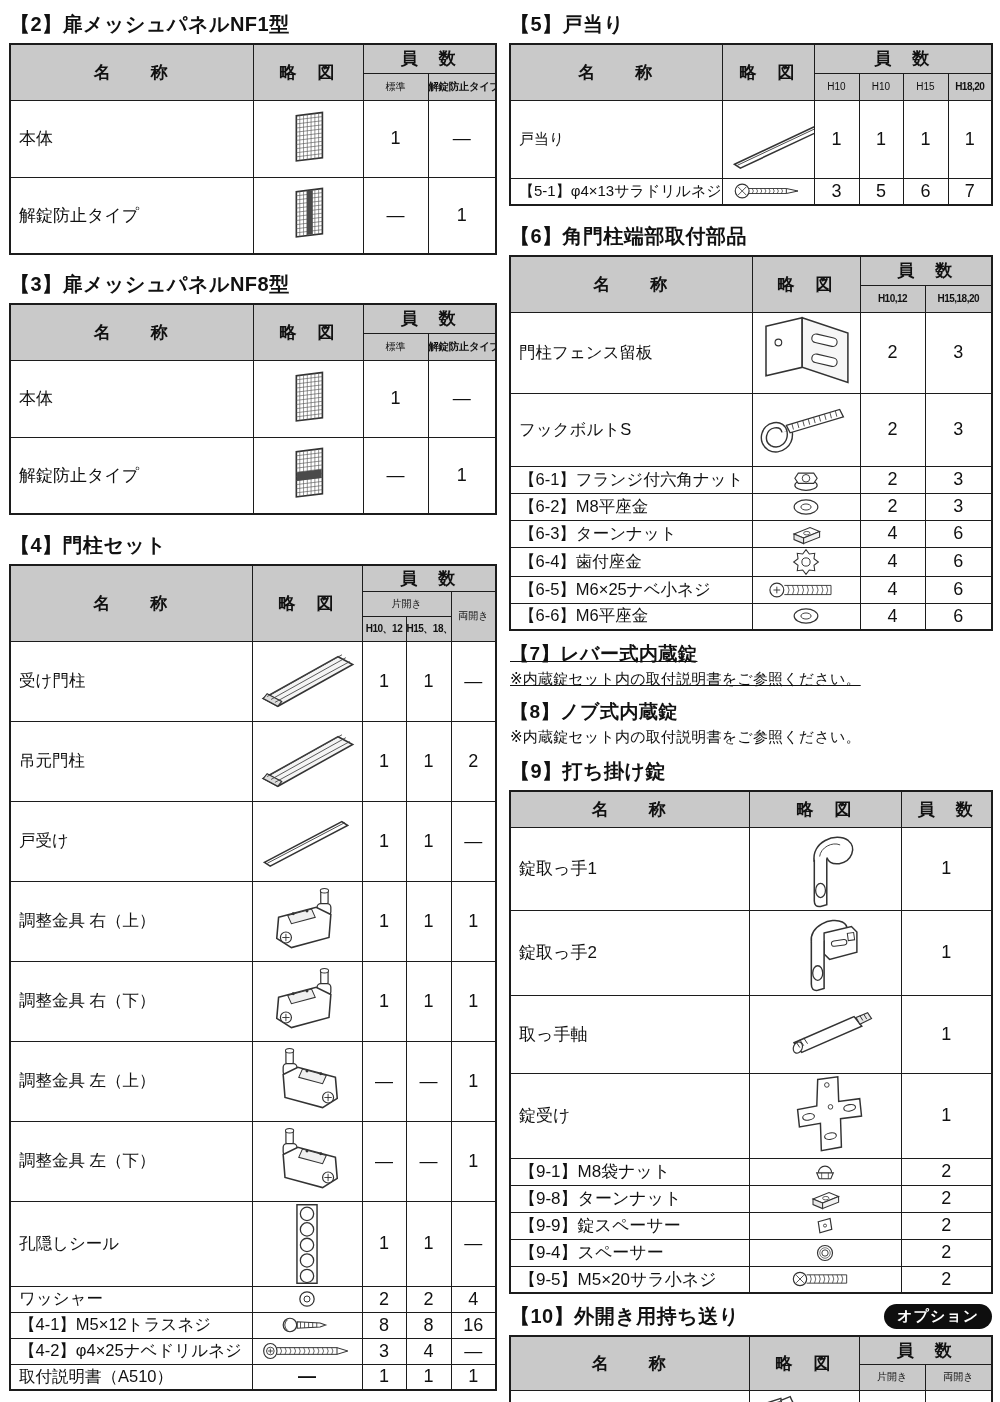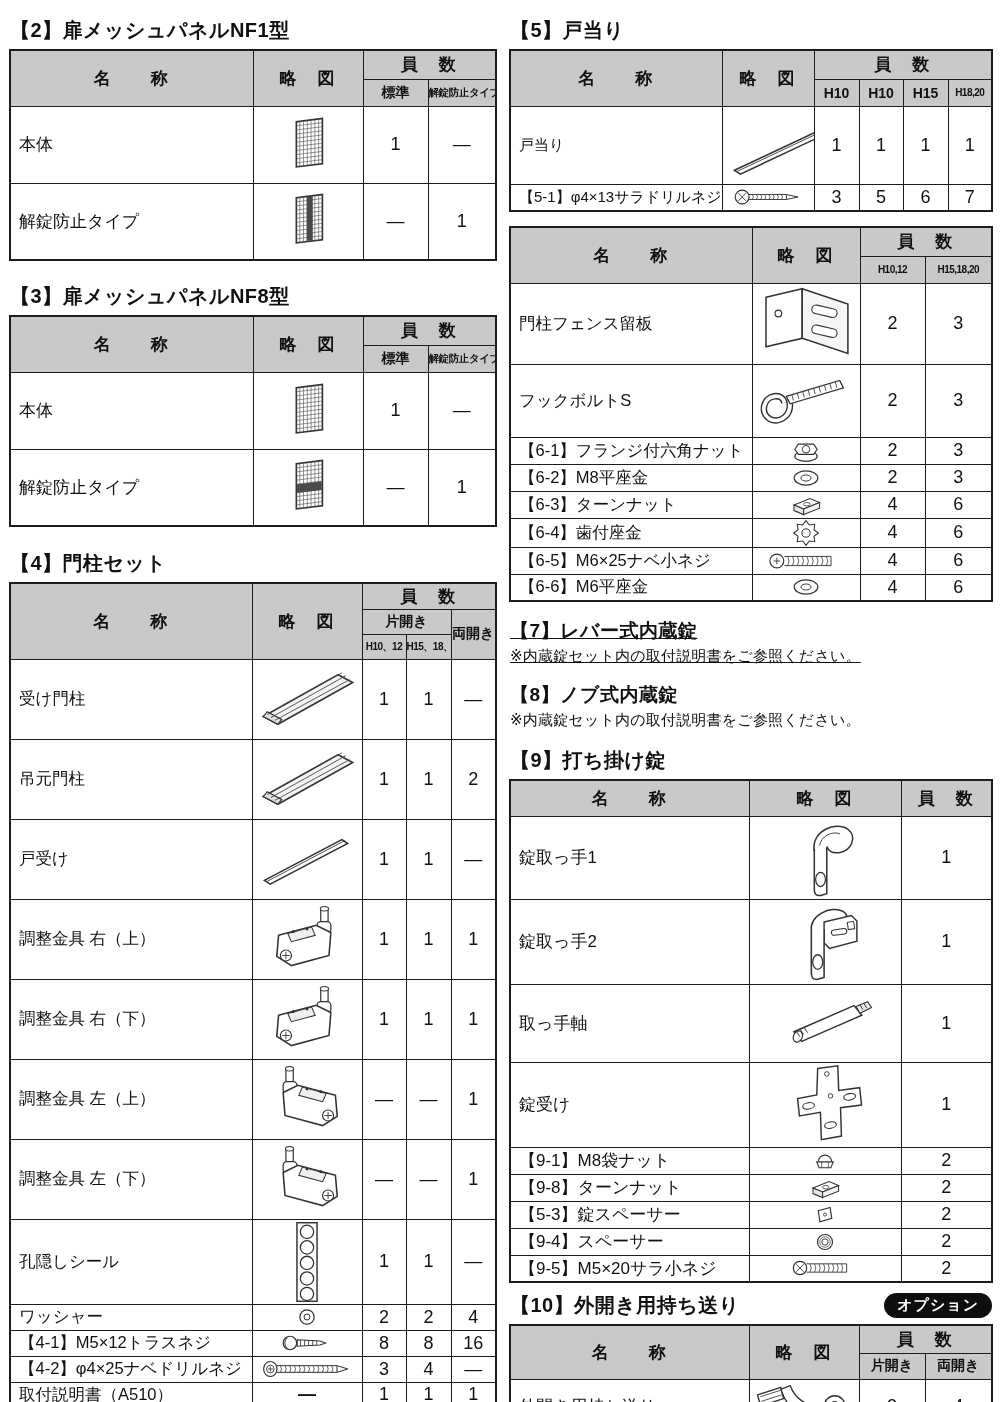--- a/index.html
+++ b/index.html
@@ -3,40 +3,40 @@
 <meta charset="utf-8">
 <style>
   html,body{margin:0;padding:0;background:#fff;}
   body{width:1000px;height:1402px;overflow:hidden;
        font-family:"Liberation Sans","DejaVu Sans",sans-serif;color:#111;}
   .page{box-sizing:border-box;display:flex;gap:11px;padding:8px 6px 0 9px;}
   .col{display:flex;flex-direction:column;}
   .col.left{width:489px;}
   .col.right{width:483px;}
   section{margin:0;}
-  .sec-title{font-size:20px;line-height:25px;font-weight:bold;margin:10px 0 6px 1px;
+  .sec-title{font-size:20px;line-height:25px;font-weight:bold;margin:4px 0 6px 1px;
              letter-spacing:.5px;white-space:nowrap;}
   .title-row{display:flex;align-items:center;justify-content:space-between;margin:0 0 6px 1px;}
   .title-row .sec-title{margin:0;}
   .badge{background:#0e0e0e;color:#fff;font-weight:bold;font-size:15px;
          border-radius:14px;padding:3px 13px 4px;letter-spacing:1px;line-height:18px;}
   .note{font-size:15px;line-height:19px;margin:0 0 5px 1px;letter-spacing:.2px;}
   #s3{margin-top:13px;} #s4{margin-top:14px;}
   #s6{margin-top:14px;} #s7{margin-top:6px;text-decoration:underline;} #s8{margin-top:2px;}
   #s9{margin-top:4px;} #s10{margin-top:10px;}
   #s7 .sec-title,#s8 .sec-title{font-size:19px;margin-bottom:3px;}
 
   table.parts{border-collapse:collapse;table-layout:fixed;border:2.5px solid #1c1c1c;}
   .parts th,.parts td{border:1.6px solid #1c1c1c;padding:0;text-align:center;
                       vertical-align:middle;overflow:hidden;}
   .parts th{background:#c9c9c9;font-size:17px;font-weight:bold;}
   .parts th.main{letter-spacing:2px;}
   .parts thead tr{height:29px;}
   .parts thead tr.sub{height:27px;}
-  .parts th.sub2{font-size:14px;font-weight:bold;letter-spacing:0;}
+  .parts th.sub2{font-size:10px;font-weight:normal;letter-spacing:0;}
   .parts th.cond{font-size:10.5px;letter-spacing:-.4px;white-space:nowrap;}
   .parts th.tiny{font-size:10px;letter-spacing:-.5px;white-space:nowrap;}
   .parts td.name{text-align:left;padding:0 2px 0 8px;font-size:17px;letter-spacing:0;
                  white-space:nowrap;}
   .parts td.qty{font-size:18px;}
   .parts td.sketch{background:#fff;}
   .parts td.sketch .dash{font-size:18px;font-weight:bold;}
   .panel tbody tr.lg{height:77px;}
   .post thead tr{height:26px;} .post thead tr.sub{height:25px;}
   .post tbody tr.lg{height:80px;} .post tbody tr.sm{height:26px;}
@@ -419,20 +419,21 @@
                 <td class="qty">3</td>
                 <td class="qty">5</td>
                 <td class="qty">6</td>
                 <td class="qty">7</td>
               </tr>
             </tbody>
           </table>
         </div>
     </section>
     <section id="s6">
+      <h2 class="sec-title">【6】角門柱端部取付部品</h2>
       <div class="tbl">
           <table class="parts corner" style="width: 482px;">
             <colgroup>
               <col style="width: 242px;">
               <col style="width: 108px;">
               <col style="width: 65px;">
               <col style="width: 67px;">
             </colgroup>
             <thead>
               <tr>
@@ -631,21 +632,21 @@
                 <td class="name">【9-8】ターンナット</td>
                 <td class="sketch"><span><svg width="36" height="24" viewBox="0 0 42 30">
    <polygon points="6,15 26,7 38,12 18,20" stroke="#333" fill="#fff" stroke-width="1.3"></polygon>
    <polygon points="6,15 18,20 18,27 6,22" fill="#e8e8e8" stroke="#333" stroke-width="1.3"></polygon>
    <polygon points="18,20 38,12 38,19 18,27" fill="#f2f2f2" stroke="#333" stroke-width="1.3"></polygon>
    <ellipse cx="22" cy="14" rx="4" ry="2.2" stroke="#333" fill="#fff" stroke-width="1"></ellipse>
                     </svg></span></td>
                 <td class="qty">2</td>
               </tr>
               <tr class="sm">
-                <td class="name">【5-3】錠スペーサー</td>
+                <td class="name">【9-9】錠スペーサー</td>
                 <td class="sketch"><span><svg width="22" height="22" viewBox="0 0 26 26">
    <polygon points="5,8 19,4 21,17 7,21" stroke="#333" fill="#fff" stroke-width="1.4"></polygon>
    <circle cx="13" cy="12.5" r="1.8" stroke="#333" fill="#fff" stroke-width="1"></circle>
                     </svg></span></td>
                 <td class="qty">2</td>
               </tr>
               <tr class="sm">
                 <td class="name">【9-4】スペーサー</td>
                 <td class="sketch"><span><svg width="22" height="20" viewBox="0 0 26 24">
    <circle cx="13" cy="12" r="9" stroke="#333" fill="#fff" stroke-width="1.4"></circle>

